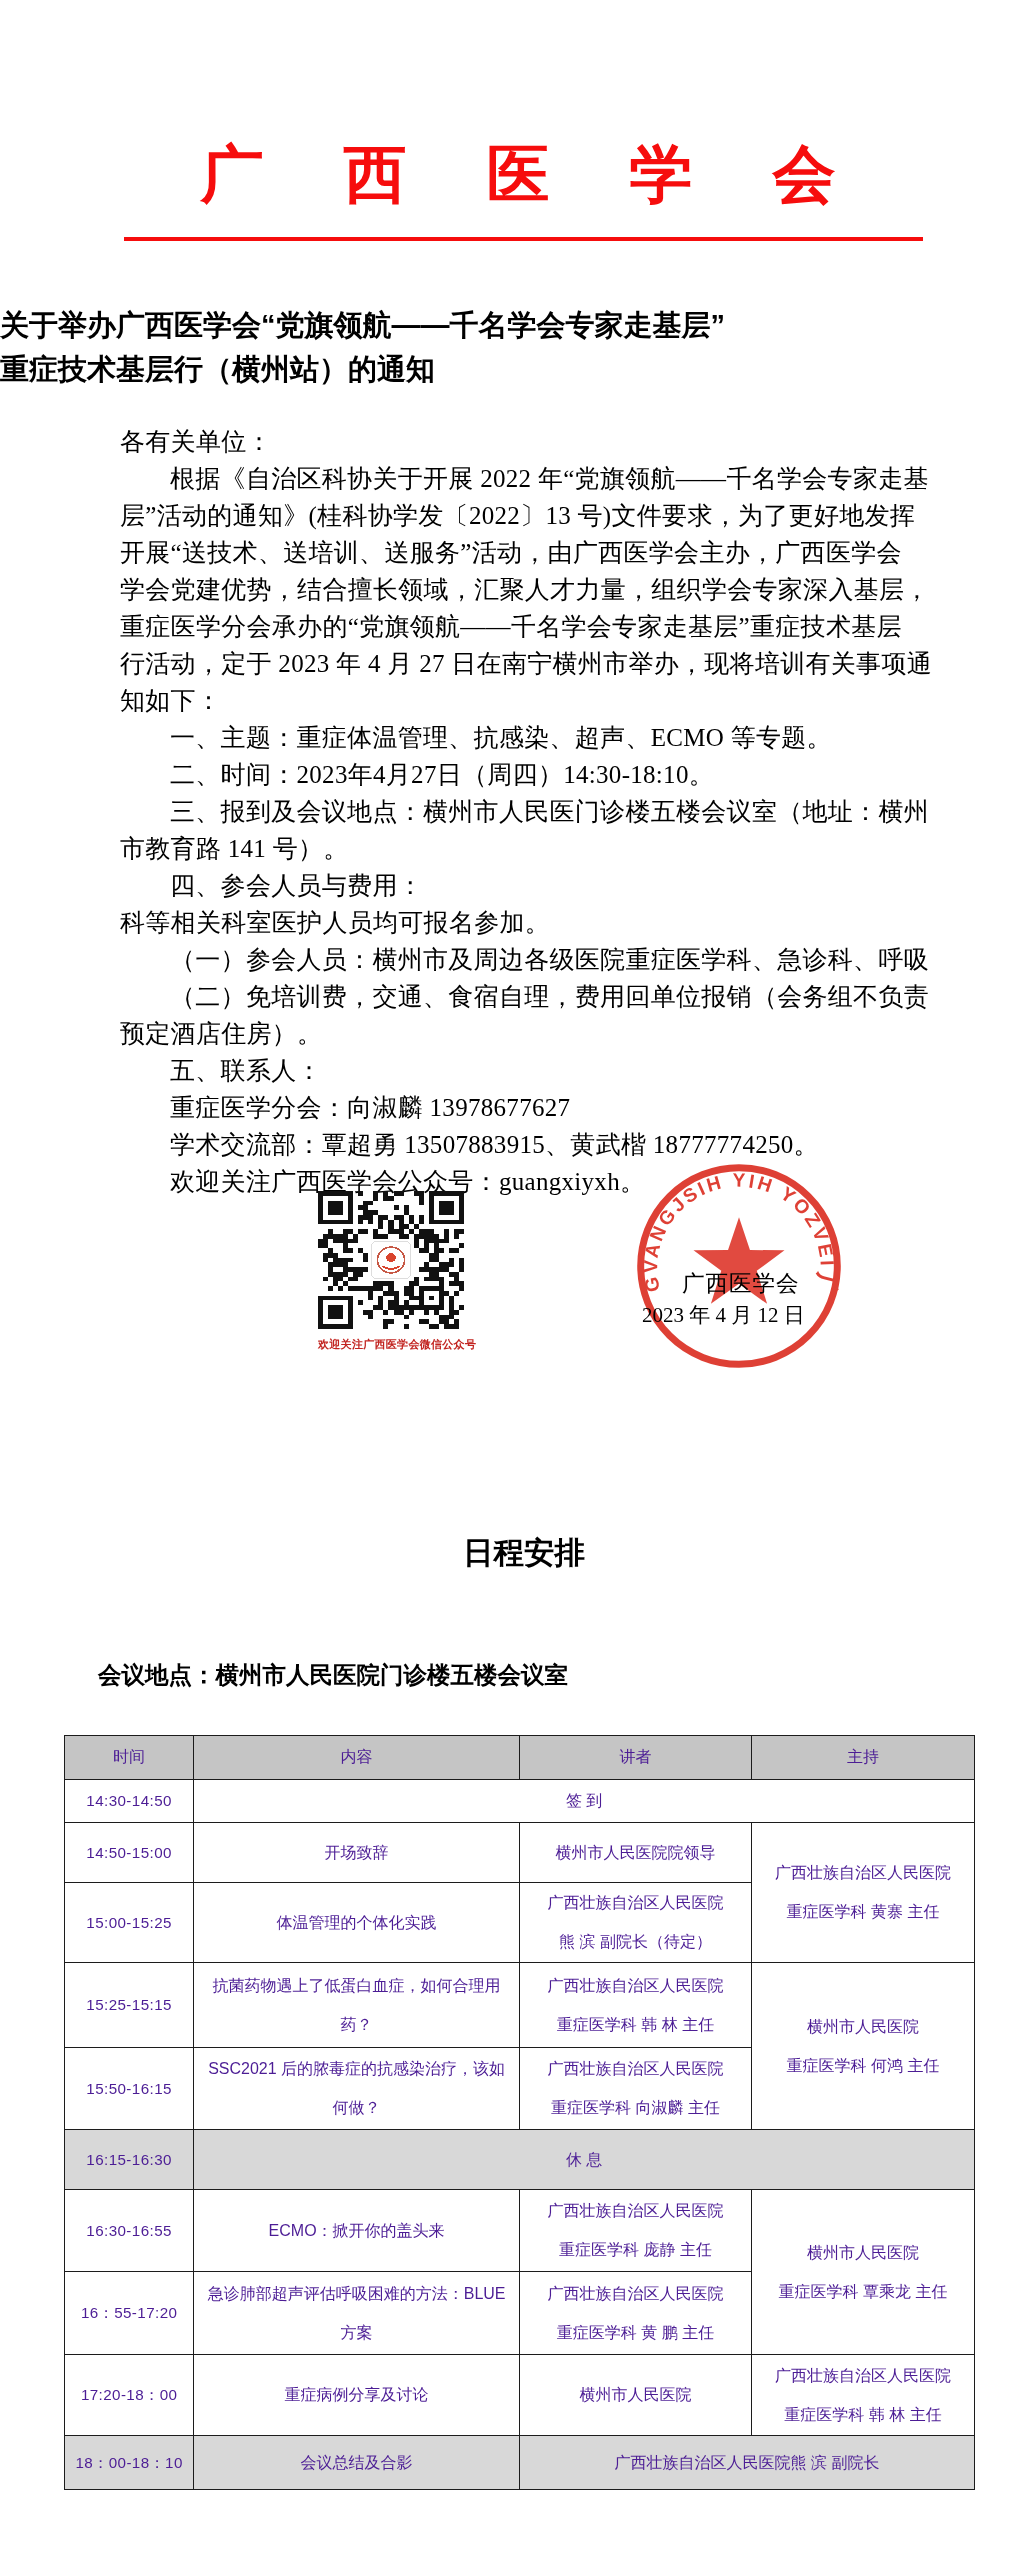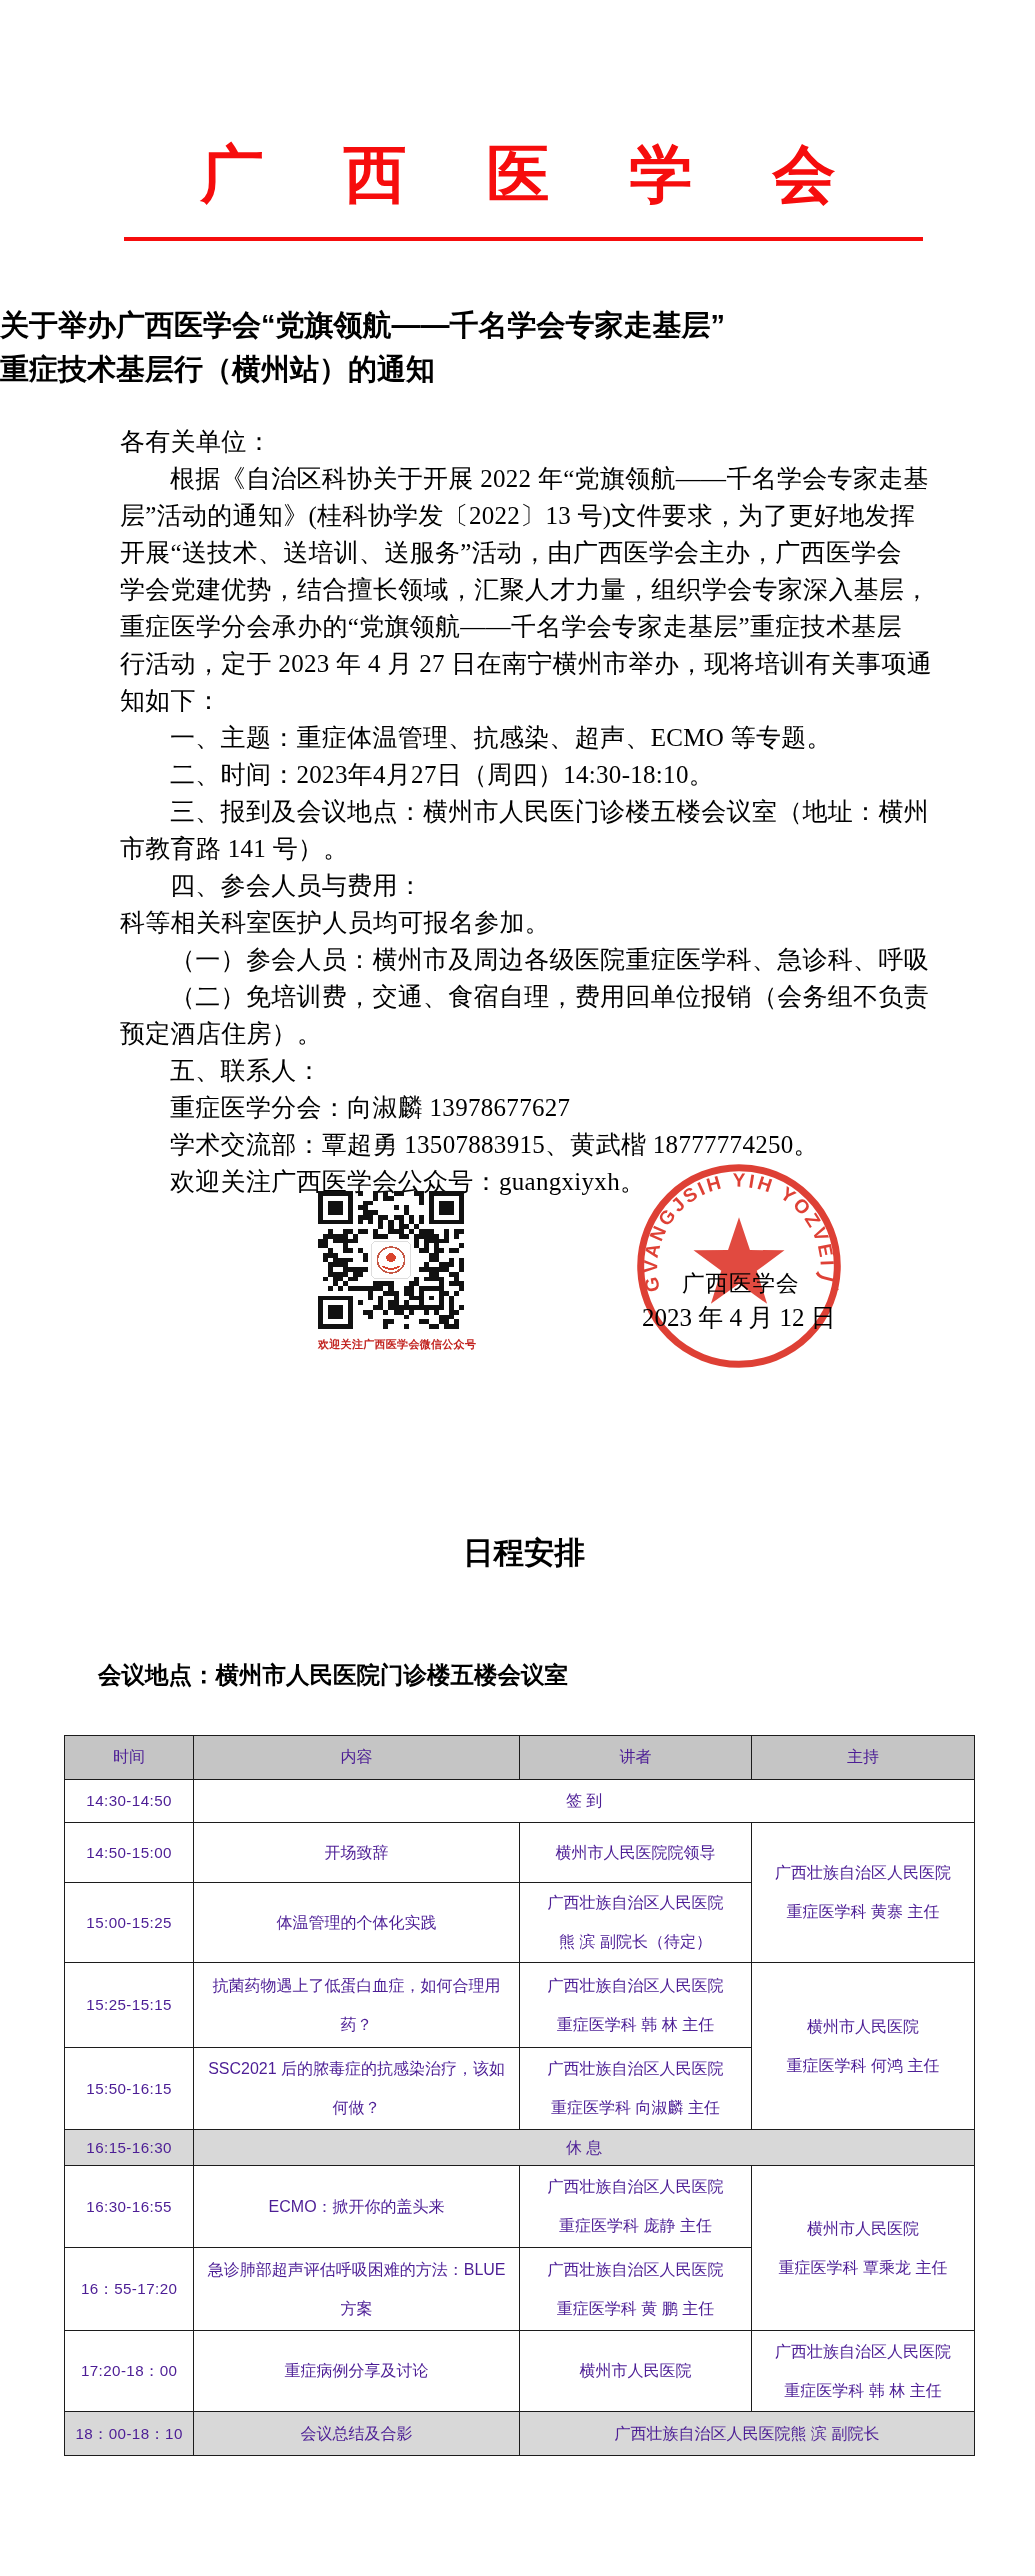--- a/index.html
+++ b/index.html
@@ -28,21 +28,21 @@
   
   .qr-block { position:absolute; left:318px; top:1191px; width:148px; text-align:center; }
   .qr-block svg { display:block; width:146px; height:138px; }
   .qr-caption {
     margin-top:7.8px; font-size:11px; font-weight:bold; color:var(--caption-red);
     font-family:"Liberation Sans","DejaVu Sans",sans-serif; white-space:nowrap; letter-spacing:0.3px;
   }
   
   .seal { position:absolute; left:632px; top:1159px; width:214px; height:214px; opacity:0.94; }
   .sig-org  { position:absolute; left:682px; top:1268px; font-size:22.6px; letter-spacing:0.9px; white-space:nowrap; }
-  .sig-date { position:absolute; left:642px; top:1301px; font-size:25px; white-space:nowrap; }
+  .sig-date { position:absolute; left:642px; top:1301px; font-size:21px; white-space:nowrap; }
   
   .agenda-heading {
     position:absolute; top:1533px; left:6px; width:100%; text-align:center;
     font-family:"Liberation Sans","DejaVu Sans",sans-serif; font-weight:bold; font-size:30.5px;
   }
   .meeting-line {
     position:absolute; left:98px; font-family:"Liberation Sans","DejaVu Sans",sans-serif;
     font-weight:bold; font-size:23.5px; white-space:nowrap;
   }
   .meeting-time  { top:1621px; }
@@ -496,21 +496,21 @@
               <div class="cell-line">何做？</div>
             </div>
           </td>
           <td>
             <div class="cell-inner">
               <div class="cell-line">广西壮族自治区人民医院</div>
               <div class="cell-line">重症医学科 向淑麟 主任</div>
             </div>
           </td>
         </tr>
-        <tr class="gray-row" style="height: 36px;">
+        <tr class="gray-row" style="height: 60px;">
           <td class="time-cell">
             <div class="cell-inner">
               <div class="cell-line">16:15-16:30</div>
             </div>
           </td>
           <td colspan="3">
             <div class="cell-inner">
               <div class="cell-line">休  息</div>
             </div>
           </td>
@@ -574,21 +574,21 @@
               <div class="cell-line">横州市人民医院</div>
             </div>
           </td>
           <td>
             <div class="cell-inner">
               <div class="cell-line">广西壮族自治区人民医院</div>
               <div class="cell-line">重症医学科 韩 林 主任</div>
             </div>
           </td>
         </tr>
-        <tr class="gray-row" style="height: 44px;">
+        <tr class="gray-row" style="height: 54px;">
           <td class="time-cell">
             <div class="cell-inner">
               <div class="cell-line">18：00-18：10</div>
             </div>
           </td>
           <td>
             <div class="cell-inner">
               <div class="cell-line">会议总结及合影</div>
             </div>
           </td>

